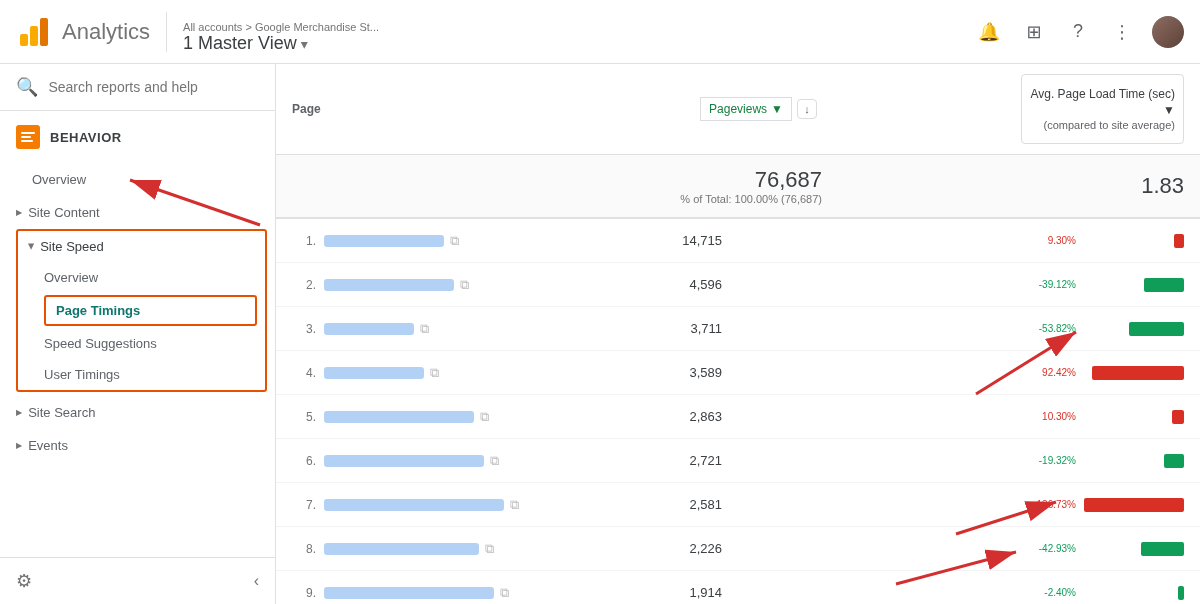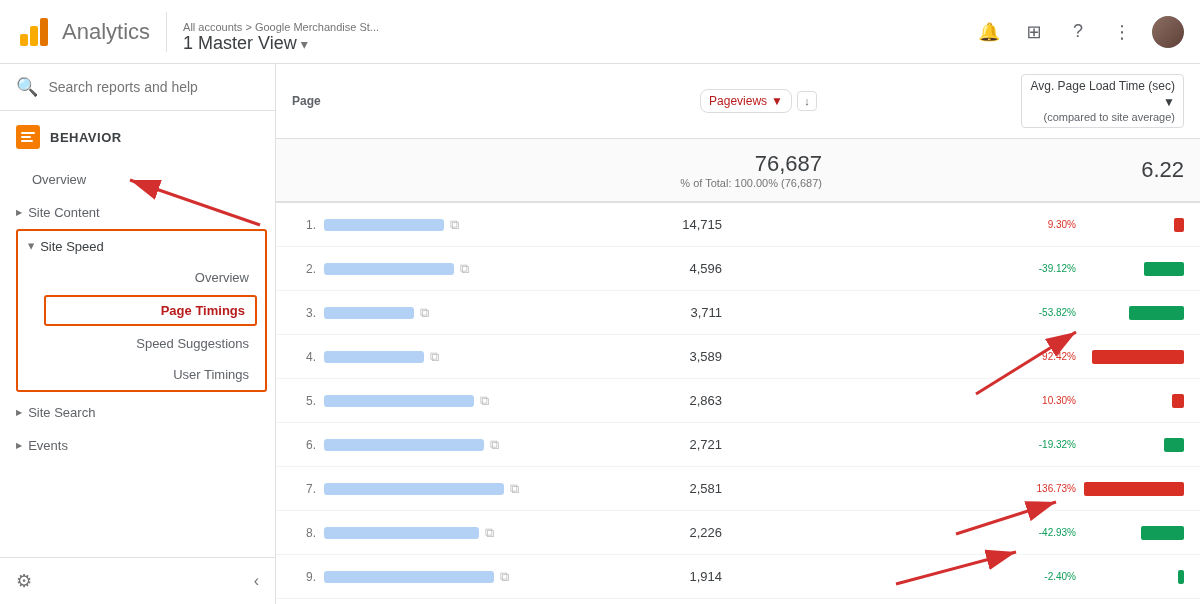--- a/index.html
+++ b/index.html
@@ -176,21 +176,20 @@
     .triangle {
       font-size: 8px;
       color: #757575;
     }
     .triangle.down { transform: rotate(90deg); }
 
     .site-speed-box {
       border: 2px solid #e65100;
       border-radius: 3px;
       margin: 0 8px 4px 16px;
-      text-align: right;
     }
     .site-speed-header {
       display: flex;
       align-items: center;
       padding: 8px 10px;
       gap: 6px;
       cursor: pointer;
     }
     .site-speed-label {
       font-size: 13px;
@@ -203,21 +202,21 @@
       font-size: 13px;
       cursor: pointer;
     }
 
     .page-timings-box {
       border: 2px solid #e65100;
       border-radius: 3px;
       margin: 2px 8px 2px 26px;
       padding: 6px 10px;
       font-size: 13px;
-      color: #b91c1c;
+      color: #0f766e;
       font-weight: 600;
       cursor: pointer;
     }
 
     .speed-suggestions-item {
       padding: 8px 16px 8px 26px;
       color: #5f6368;
       font-size: 13px;
       cursor: pointer;
     }
@@ -272,24 +271,24 @@
     }
     .col-metric {
       flex: 0 0 200px;
       text-align: right;
     }
     .metric-dropdown {
       display: inline-flex;
       align-items: center;
       gap: 4px;
       border: 1px solid #dadce0;
-      border-radius: 8px;
+      border-radius: 0;
       padding: 4px 8px;
       font-size: 12px;
-      color: #b91c1c;
+      color: #15803d;
       cursor: pointer;
     }
     .col-sort {
       flex: 0 0 30px;
       display: flex;
       align-items: center;
       justify-content: center;
     }
     .sort-btn {
       border: 1px solid #dadce0;
@@ -303,21 +302,21 @@
       flex: 1;
       text-align: right;
     }
     .avg-dropdown {
       display: inline-flex;
       flex-direction: column;
       align-items: flex-end;
       gap: 2px;
       border: 1px solid #dadce0;
       border-radius: 4px;
-      padding: 4px 8px;
+      padding: 12px 8px;
       font-size: 12px;
       color: #3c4043;
       cursor: pointer;
     }
     .avg-sub {
       color: #5f6368;
       font-size: 11px;
     }
 
     
@@ -553,21 +552,21 @@
         </div>
       </div>
 
       <div class="totals-row">
         <div class="totals-page-col"></div>
         <div class="totals-metric-col">
           <div class="total-num">76,687</div>
           <div class="total-sub">% of Total: 100.00% (76,687)</div>
         </div>
         <div class="totals-avg-col">
-          <div class="total-avg-num">6.22</div>
+          <div class="total-avg-num">1.83</div>
         </div>
       </div>
 
       <div class="data-table" id="data-table">
           <div class="data-row">
     <div class="row-num">1.</div>
     <div class="row-page">
       <div class="page-link-blurred" style="width:120px;"></div>
       <span class="link-icon">⧉</span>
     </div>

